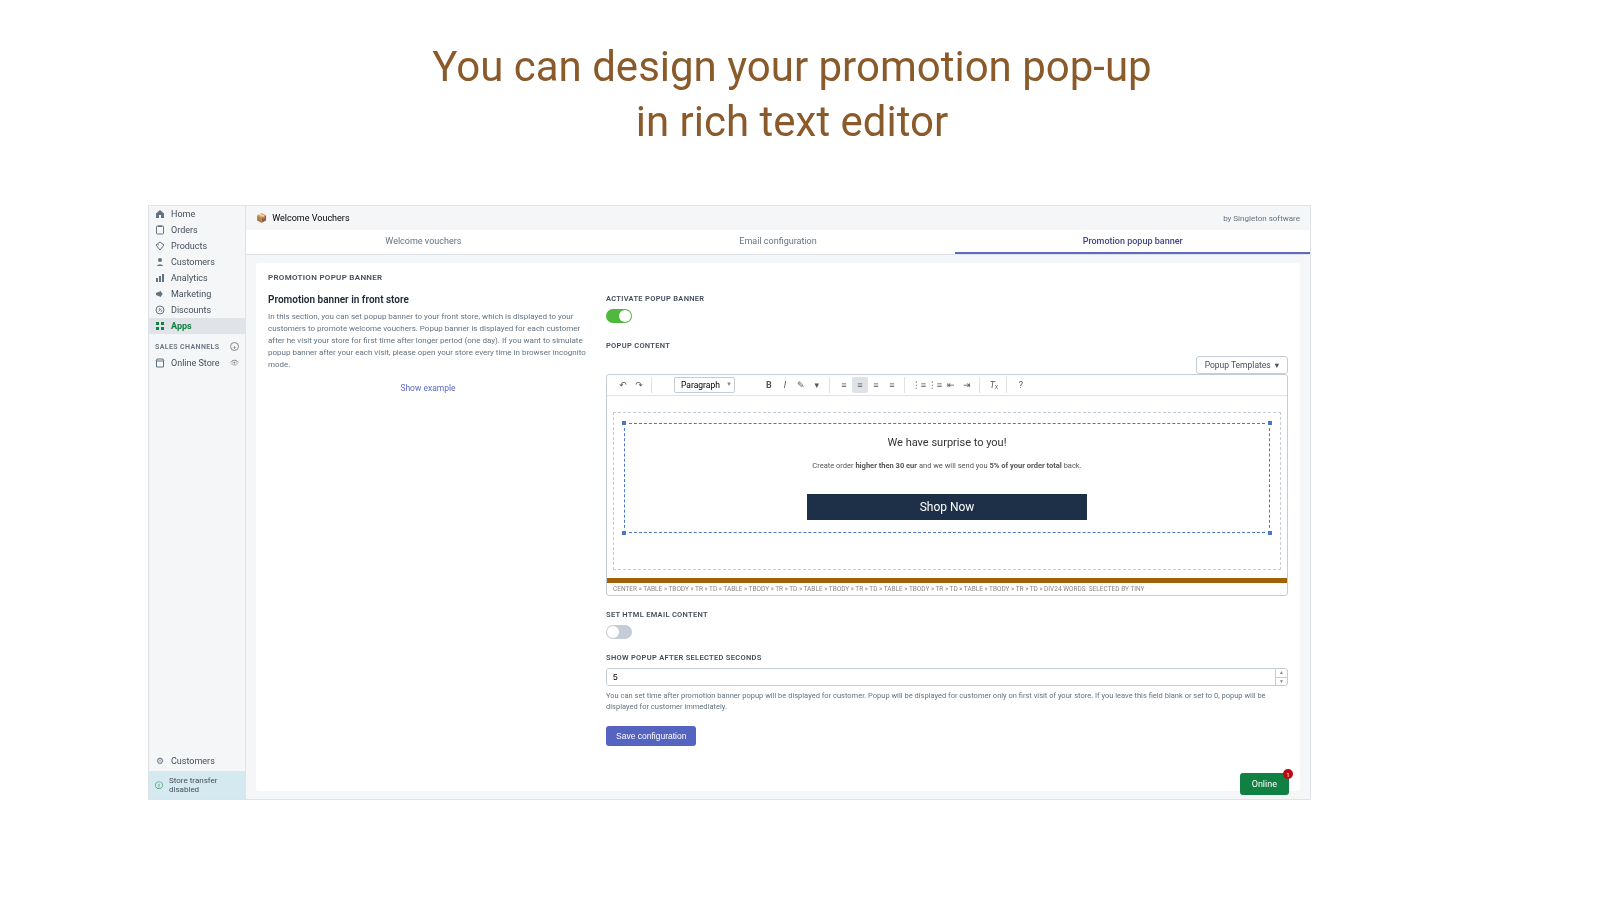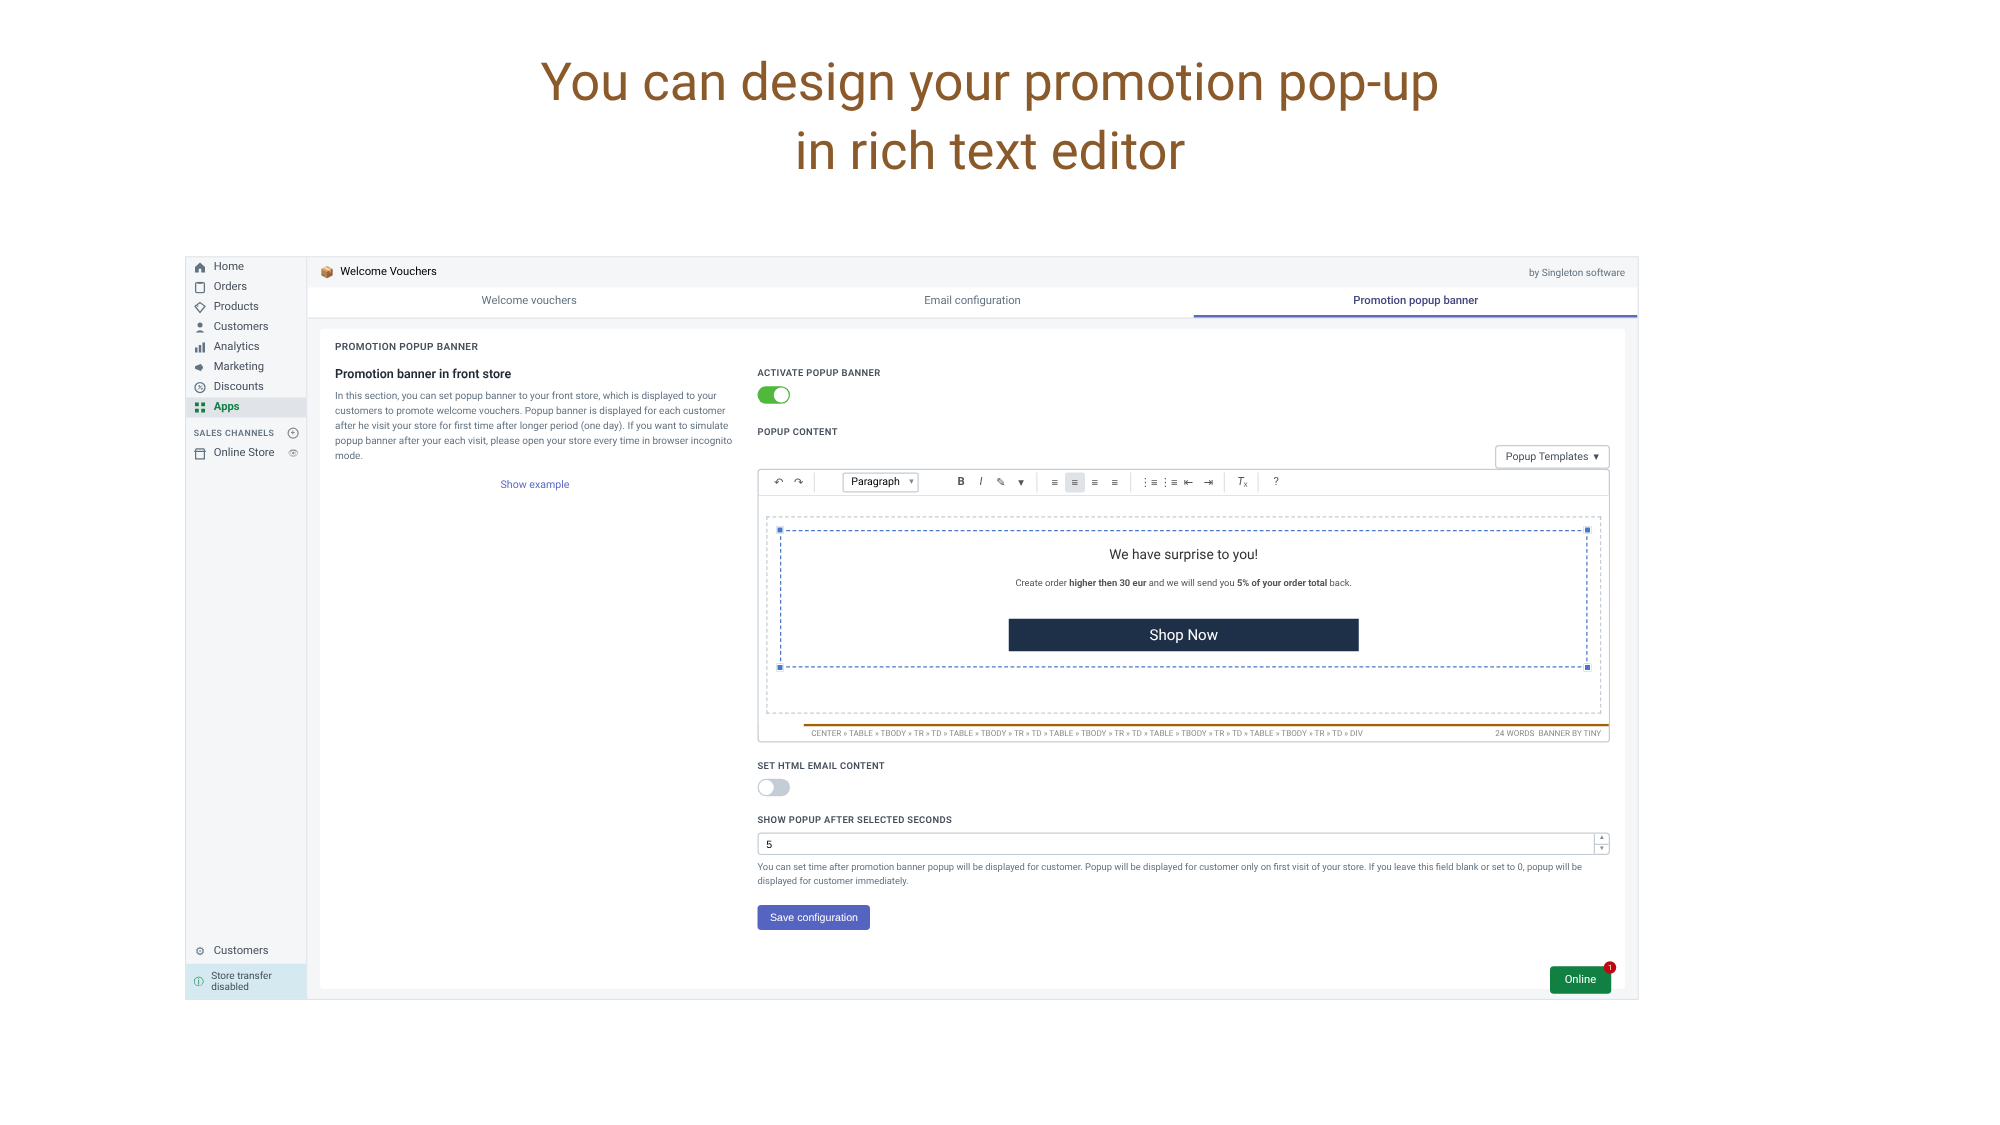--- a/index.html
+++ b/index.html
@@ -49,21 +49,21 @@
 .dashed-outer { margin: 2px 4px; border: 1px dashed #c4cdd5; padding: 10px; height: 158px; }
 .sel-box { border: 1px dashed #4a78c9; padding: 12px 12px 6px; height: 110px; position: relative; }
 .sel-handle { width: 6px; height: 6px; background: #4a78c9; border: 1px solid #fff; position: absolute; }
 .sel-handle.tl { top: -4px; left: -4px; }
 .sel-handle.tr { top: -4px; right: -4px; }
 .sel-handle.bl { bottom: -4px; left: -4px; }
 .sel-handle.br { bottom: -4px; right: -4px; }
 .inner-title { text-align: center; font-size: 11px; color: #333; margin-bottom: 12px; }
 .inner-text { text-align: center; font-size: 7.5px; color: #555; margin-bottom: 24px; }
 .shop-btn { background: #1e2f48; color: #fff; text-align: center; padding: 6px 0; width: 280px; margin: 0 auto; font-size: 12px; cursor: pointer; }
-.editor-footer { display: flex; justify-content: space-between; padding: 2px 6px; font-size: 6.5px; color: #888; border-top: 2px solid #a16207; margin-left: 36px; }
+.editor-footer { display: flex; padding: 2px 6px; font-size: 6.5px; color: #888; border-top: 5px solid #a16207; }
 .number-field { display: flex; border: 1px solid #c4cdd5; border-radius: 3px; overflow: hidden; }
 .number-field input { flex: 1; border: none; padding: 3px 6px; font-size: 8.5px; outline: none; }
 .spinners { width: 12px; display: flex; flex-direction: column; border-left: 1px solid #c4cdd5; }
 .spinners div { flex: 1; font-size: 5px; text-align: center; color: #888; cursor: pointer; line-height: 1; display: flex; align-items: center; justify-content: center; }
 .spinners div:first-child { border-bottom: 1px solid #c4cdd5; }
 .help-text { font-size: 7.5px; color: #637381; margin-top: 5px; line-height: 1.4; }
 .save-btn { background: #5563c1; color: #fff; border: none; padding: 5px 10px; font-size: 8.5px; border-radius: 3px; cursor: pointer; margin-top: 14px; }
 .online-badge { position: absolute; bottom: 5px; right: 5px; background: #108043; color: #fff; font-size: 9px; padding: 6px 12px; border-radius: 3px; }
 .online-dot { position: absolute; top: -4px; right: -4px; background: #bf0711; color: #fff; width: 10px; height: 10px; border-radius: 50%; font-size: 6px; display: flex; align-items: center; justify-content: center; }
 .circle-plus { width: 9px; height: 9px; border: 1px solid #888; border-radius: 50%; display: inline-flex; align-items: center; justify-content: center; font-size: 6px; color: #888; }
@@ -256,21 +256,21 @@
                     <div class="sel-handle bl"></div>
                     <div class="sel-handle br"></div>
                     <div class="inner-title">We have surprise to you!</div>
                     <div class="inner-text"><span>Create order </span><b>higher then 30 eur</b><span> and we will send you </span><b>5% of your order total</b><span> back.</span></div>
                     <div class="shop-btn">Shop Now</div>
                   </div>
                 </div>
               </div>
               <div class="editor-footer">
                 <span>CENTER » TABLE » TBODY » TR » TD » TABLE » TBODY » TR » TD » TABLE » TBODY » TR » TD » TABLE » TBODY » TR » TD » TABLE » TBODY » TR » TD » DIV</span>
-                <span><span>24 WORDS</span>&nbsp;&nbsp;<span>BANNER BY TINY</span></span>
+                <span><span>24 WORDS</span>&nbsp;&nbsp;<span>SELECTED BY TINY</span></span>
               </div>
             </div>
 
             <div class="field-label" style="margin-top:14px">SET HTML EMAIL CONTENT</div>
             <div class="toggle off">
                 <div class="knob"></div>
               </div>
 
             <div class="field-label" style="margin-top:14px">SHOW POPUP AFTER SELECTED SECONDS</div>
             <div class="number-field">

